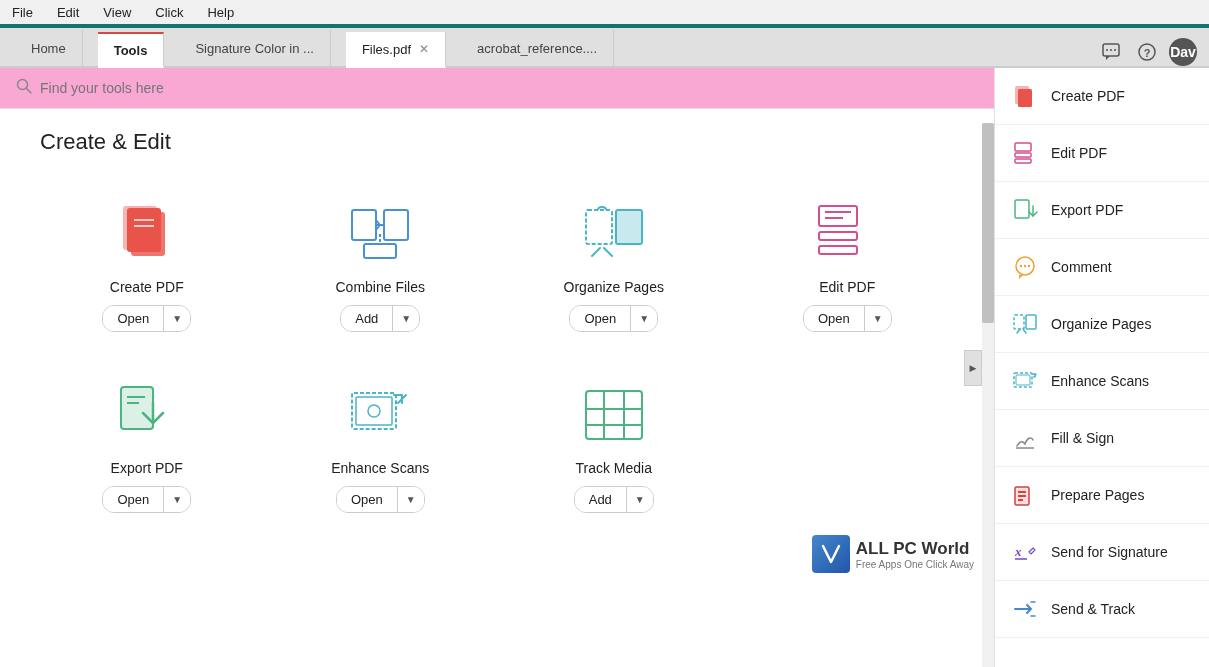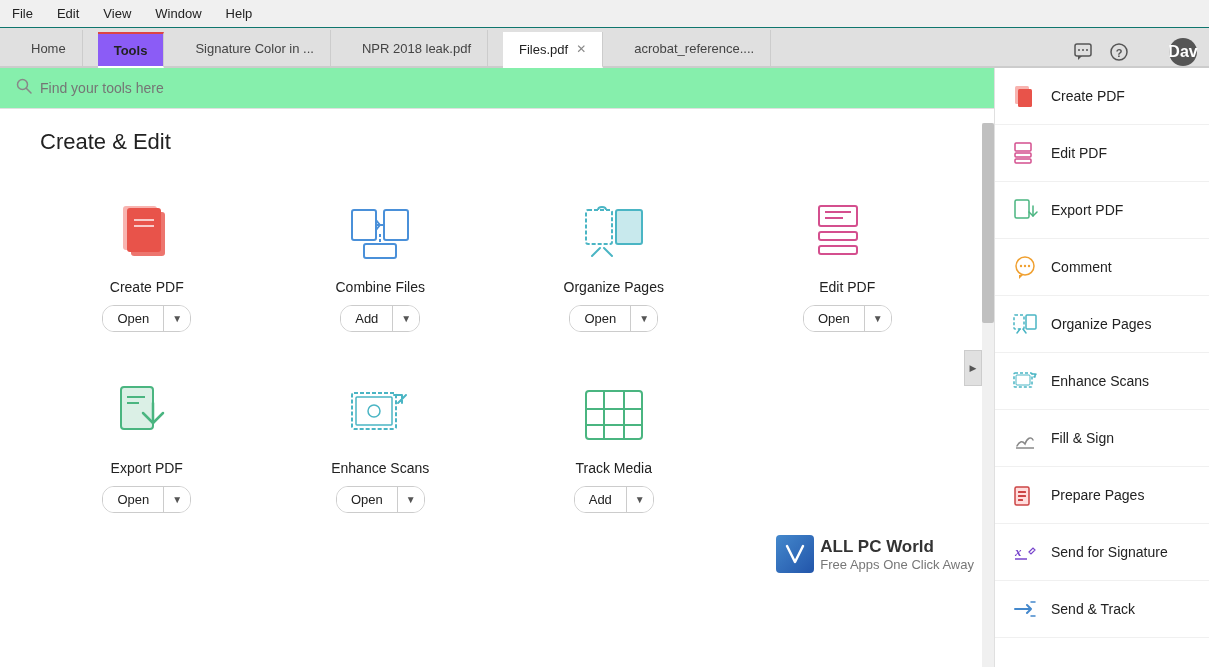--- a/index.html
+++ b/index.html
@@ -6,21 +6,21 @@
     body { font-family: 'Segoe UI', Arial, sans-serif; background: #f0f0f0; width: 1209px; height: 667px; overflow: hidden; }
 
     
     .menu-bar {
       display: flex;
       align-items: center;
       background: #f0f0f0;
       height: 28px;
       padding: 0 8px;
       gap: 16px;
-      border-bottom: 1px solid #0f766e;
+      border-bottom: 4px solid #0f766e;
     }
     .menu-item {
       font-size: 13px;
       color: #222;
       cursor: pointer;
       padding: 2px 4px;
     }
 
     
     .tab-bar {
@@ -50,21 +50,21 @@
     }
     .tab.active {
       background: #fff;
       color: #222;
       border-bottom: 2px solid #fff;
       margin-bottom: -2px;
       font-weight: 500;
     }
     .tab.home { font-weight: 500; }
     .tab.tools {
-      background: #8b5cf6;
+      background: #ffffff;
       font-weight: 600;
       border-bottom: 2px solid #fff;
       margin-bottom: -2px;
       color: #222;
       border-top: 2px solid #d44;
     }
     .tab-close {
       margin-left: 8px;
       font-size: 12px;
       color: #888;
@@ -84,29 +84,28 @@
       align-items: center;
       justify-content: center;
       cursor: pointer;
       border-radius: 4px;
       font-size: 16px;
       color: #555;
     }
     .user-avatar {
       background: #555;
       color: #fff;
-      font-size: 16px;
+      font-size: 14px;
       font-weight: 600;
       width: 28px;
       height: 28px;
       border-radius: 50%;
       display: flex;
       align-items: center;
       justify-content: center;
-      margin-left: 28px;
     }
 
     
     .main-layout {
       display: flex;
       height: calc(667px - 28px - 40px);
     }
 
     
     .content-area {
@@ -117,21 +116,21 @@
       overflow: hidden;
       position: relative;
     }
 
     
     .search-bar {
       display: flex;
       align-items: center;
       padding: 10px 16px;
       border-bottom: 1px solid #e0e0e0;
-      background: #86efac;
+      background: #f9a8d4;
       justify-content: space-between;
     }
     .search-icon { color: #888; font-size: 16px; margin-right: 8px; }
     .search-input {
       border: none;
       outline: none;
       font-size: 14px;
       color: #666;
       width: 100%;
       background: transparent;
@@ -240,36 +239,33 @@
       gap: 8px;
     }
   </style>
 </head>
 <body>
 
 <div class="menu-bar">
   <span class="menu-item">File</span>
   <span class="menu-item">Edit</span>
   <span class="menu-item">View</span>
-  <span class="menu-item">Window</span>
+  <span class="menu-item">Click</span>
   <span class="menu-item">Help</span>
 </div>
 
 <div class="tab-bar">
   <div class="tab home">
     <span>Home</span>
   </div>
   <div class="tab tools">
     <span>Tools</span>
   </div>
   <div class="tab">
     <span>Signature Color in ...</span>
-  </div>
-  <div class="tab">
-    <span>NPR 2018 leak.pdf</span>
   </div>
   <div class="tab active">
     <span>Files.pdf</span>
     <span class="tab-close">✕</span>
   </div>
   <div class="tab">
     <span>acrobat_reference....</span>
   </div>
   <div class="tab-icons">
     <div class="tab-icon-btn">
@@ -445,21 +441,21 @@
           <div style="position: relative; width: 100%; height: 100%;">
             <div class="watermark" style="position: absolute; bottom: -60px; right: -30px; display: flex; flex-direction: column; align-items: center; gap: 2px;">
               <div style="display: flex; align-items: center; gap: 6px;">
                 <div style="width: 38px; height: 38px; border-radius: 4px; background: linear-gradient(135deg, #4488cc, #2255aa); display: flex; align-items: center; justify-content: center;">
                   <svg width="24" height="24" viewBox="0 0 24 24">
                       <path d="M4 4 L12 20 L20 4" fill="none" stroke="white" stroke-width="2.5" stroke-linecap="round" stroke-linejoin="round"></path>
                     </svg>
                 </div>
                 <div>
                   <div style="font-size: 17px; font-weight: 600; color: #333;">ALL PC World</div>
-                  <div style="font-size: 13px; color: #777;">Free Apps One Click Away</div>
+                  <div style="font-size: 10px; color: #777;">Free Apps One Click Away</div>
                 </div>
               </div>
             </div>
           </div>
         </div>
 
       </div>
 
     </div>
 

